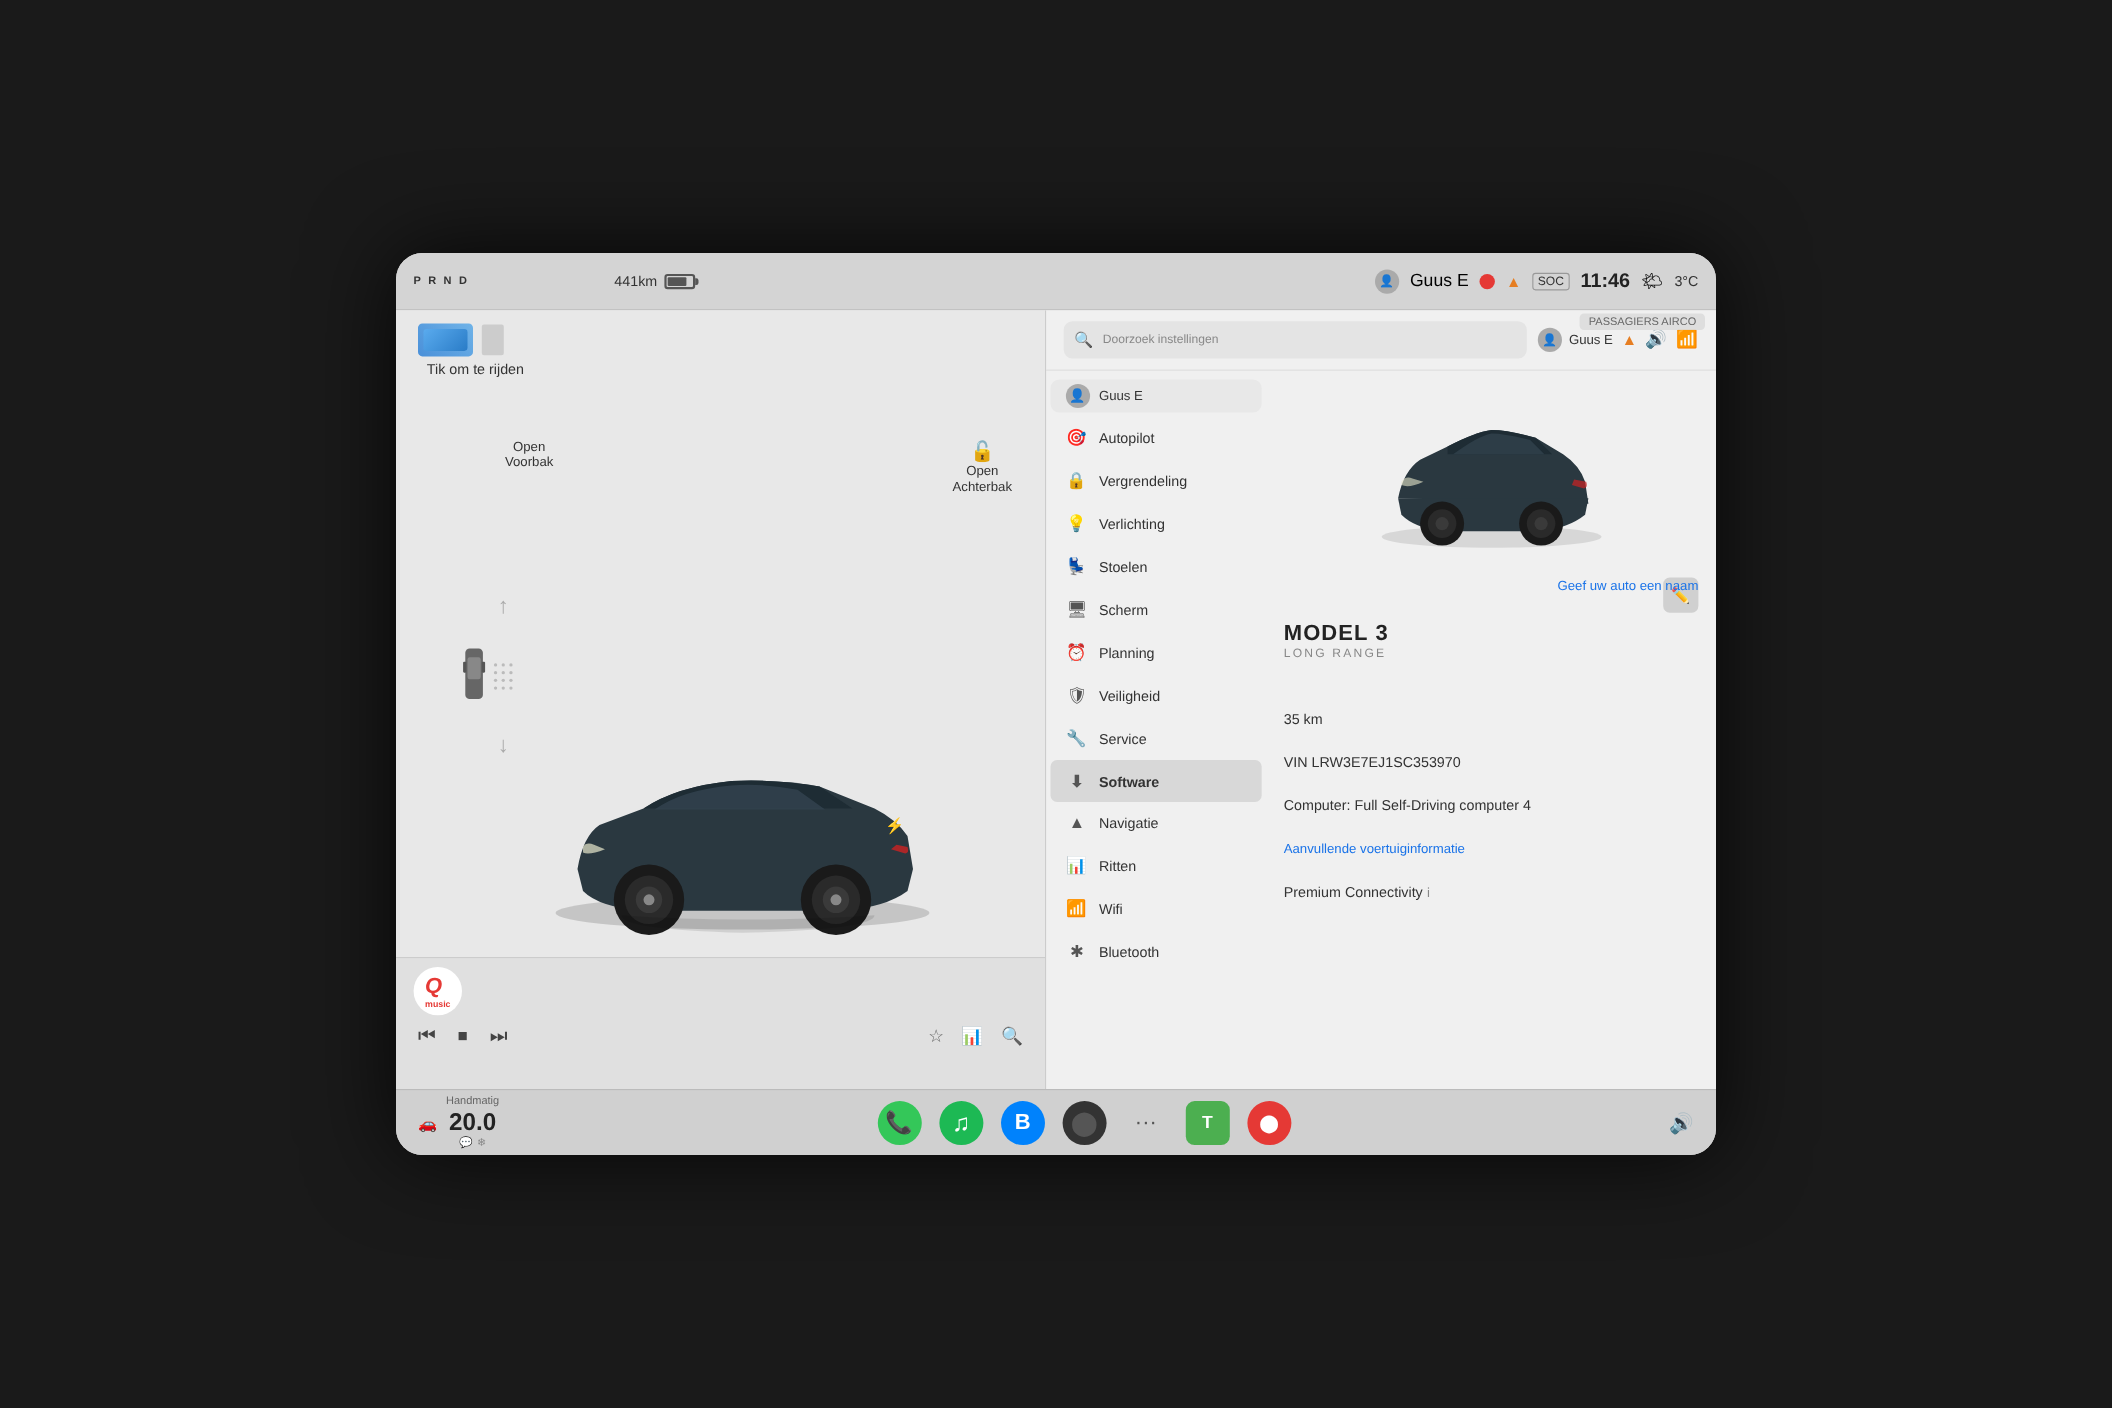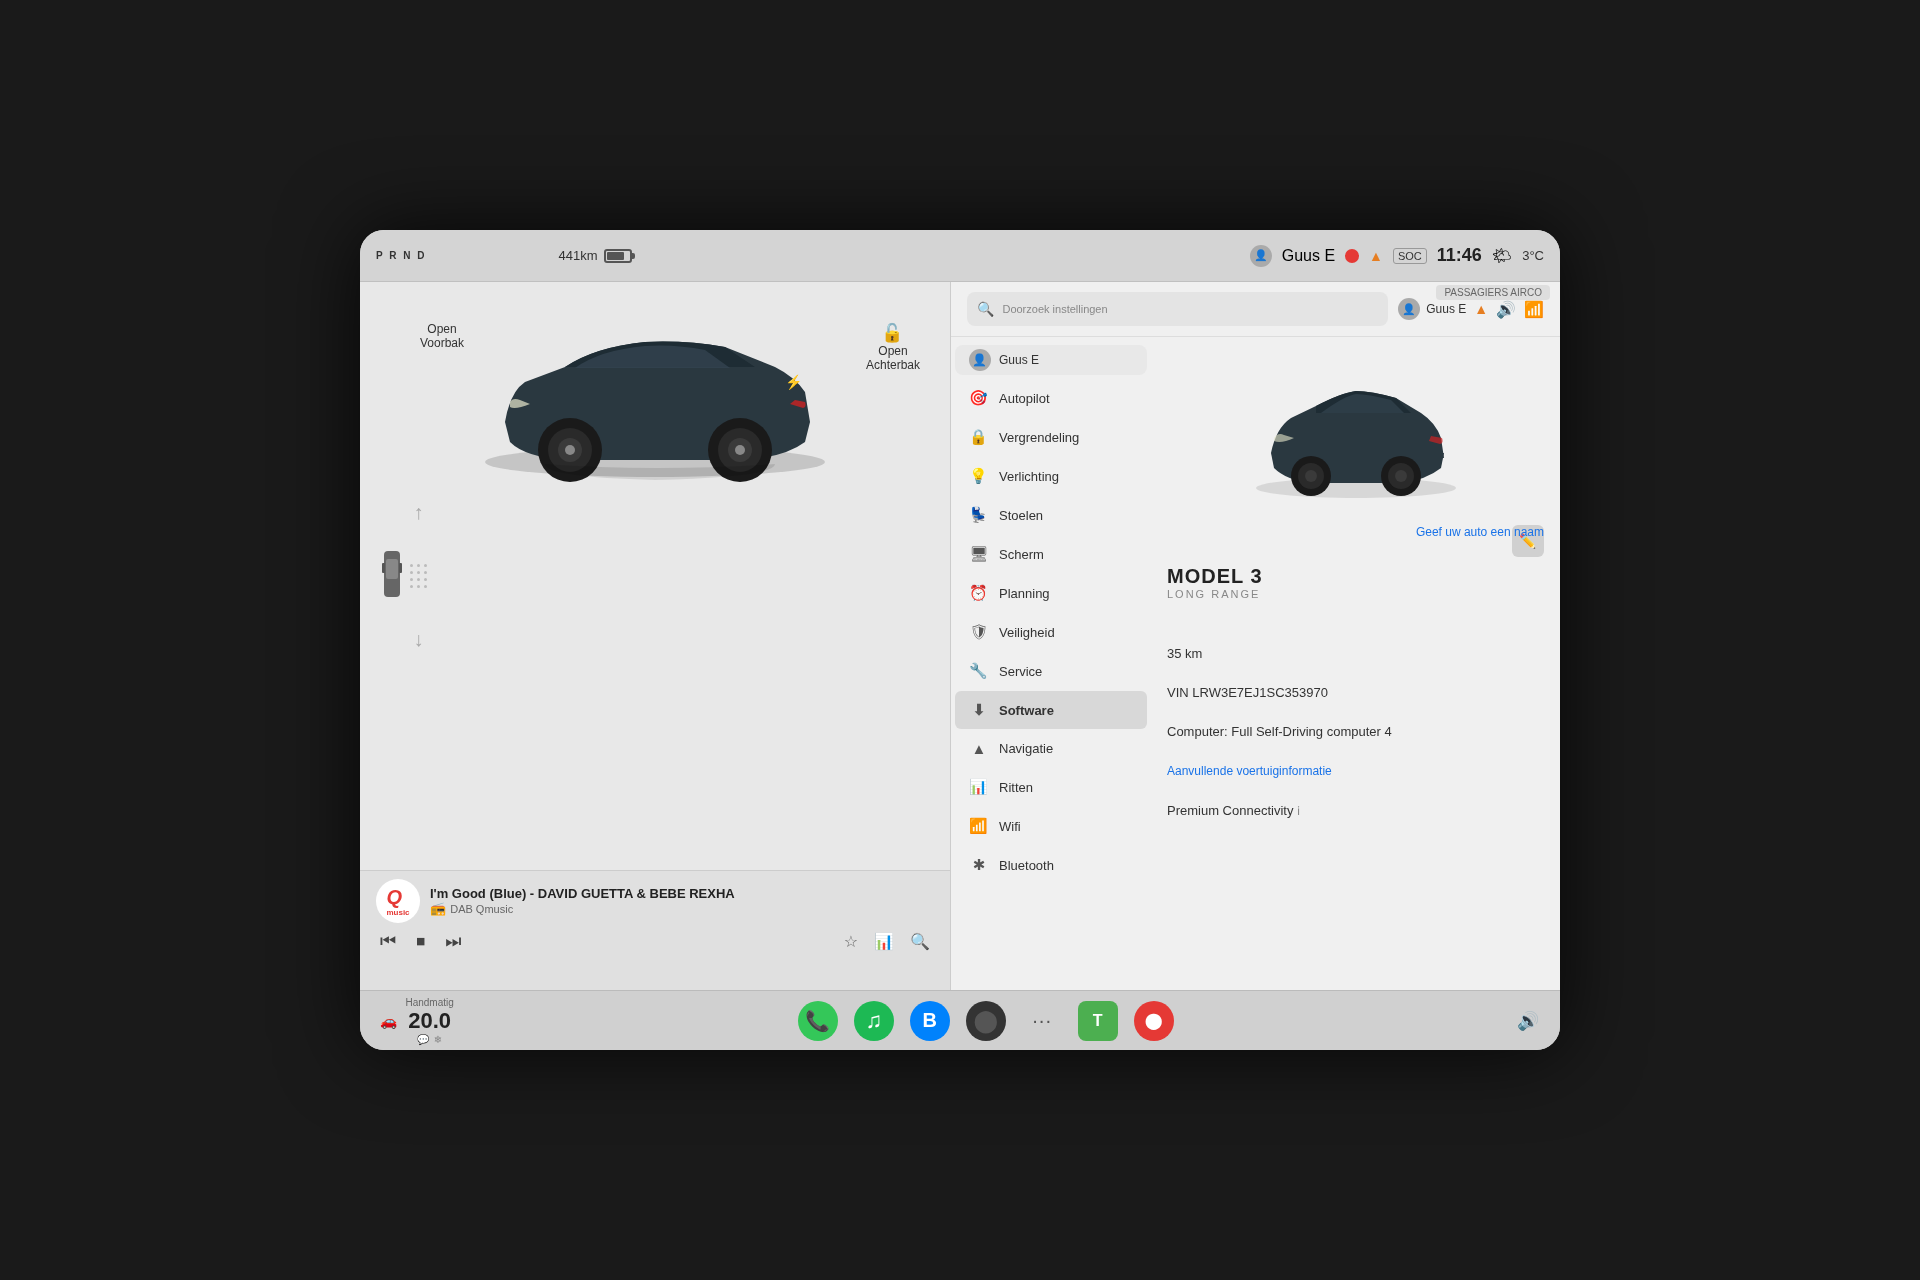--- a/index.html
+++ b/index.html
@@ -202,24 +202,25 @@
     .dot {
       width: 3px;
       height: 3px;
       border-radius: 50%;
       background: #bbb;
     }
 
     .car-image-area {
       flex: 1;
       display: flex;
-      align-items: flex-start;
+      align-items: flex-end;
       justify-content: center;
       position: relative;
       padding: 0 40px;
+      margin-left: 39px;
     }
 
     .car-svg {
       width: 380px;
       height: 220px;
     }
 
     .open-voorbak {
       position: absolute;
       left: 60px;
@@ -626,20 +627,31 @@
       <span class="time-display">11:46</span>
       <span>🌤</span>
       <span class="temp-display">3°C</span>
     </div>
   </div>
 
   <div class="main-area">
 
     <div class="left-panel">
 
+      <div class="car-controls-top">
+        <div>
+          <div class="wiper-area">
+            <div class="wiper-icon">
+              <div style="width:40px;height:20px;background:linear-gradient(135deg,#5aabee,#2a7cc7);border-radius:3px;"></div>
+            </div>
+            <div class="wiper-handle"></div>
+          </div>
+          <div class="tap-to-drive">Tik om te rijden</div>
+        </div>
+      </div>
 
       <div class="car-image-area">
 
         <div class="open-voorbak">
           <div>Open<br>Voorbak</div>
         </div>
 
         <div class="open-achterbak">
           <div style="font-size:18px;color:#555;">🔓</div>
           <div>Open<br>Achterbak</div>
@@ -714,27 +726,20 @@
       </div>
 
       <div class="music-player">
         <div class="music-info">
           <div class="qmusic-logo">
             <div>
               <span class="qmusic-q">Q</span>
               <div style="font-size:8px;color:#e53935;font-weight:bold;text-align:center;line-height:1;">music</div>
             </div>
           </div>
-          <div class="music-text">
-            <div class="music-title">I'm Good (Blue) - DAVID GUETTA &amp; BEBE REXHA</div>
-            <div class="music-source">
-              <span style="font-size:13px;">📻</span>
-              <span>DAB Qmusic</span>
-            </div>
-          </div>
         </div>
         <div class="music-controls">
           <button class="ctrl-btn">⏮</button>
           <button class="ctrl-btn">⏹</button>
           <button class="ctrl-btn">⏭</button>
           <div class="music-extra-icons">
             <span class="extra-icon">☆</span>
             <span class="extra-icon">📊</span>
             <span class="extra-icon">🔍</span>
           </div>

